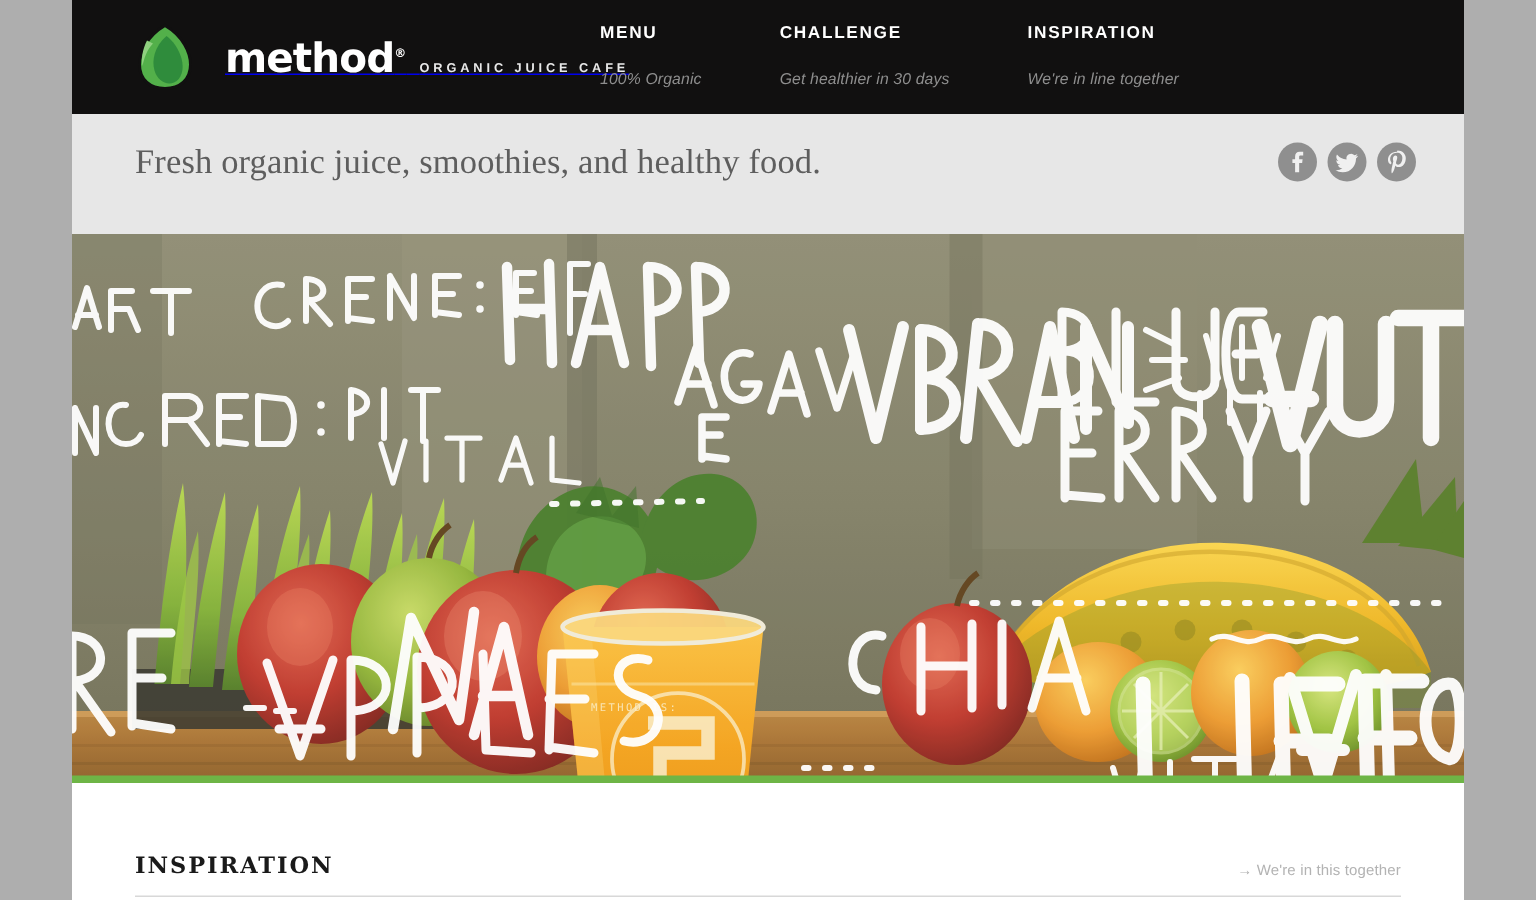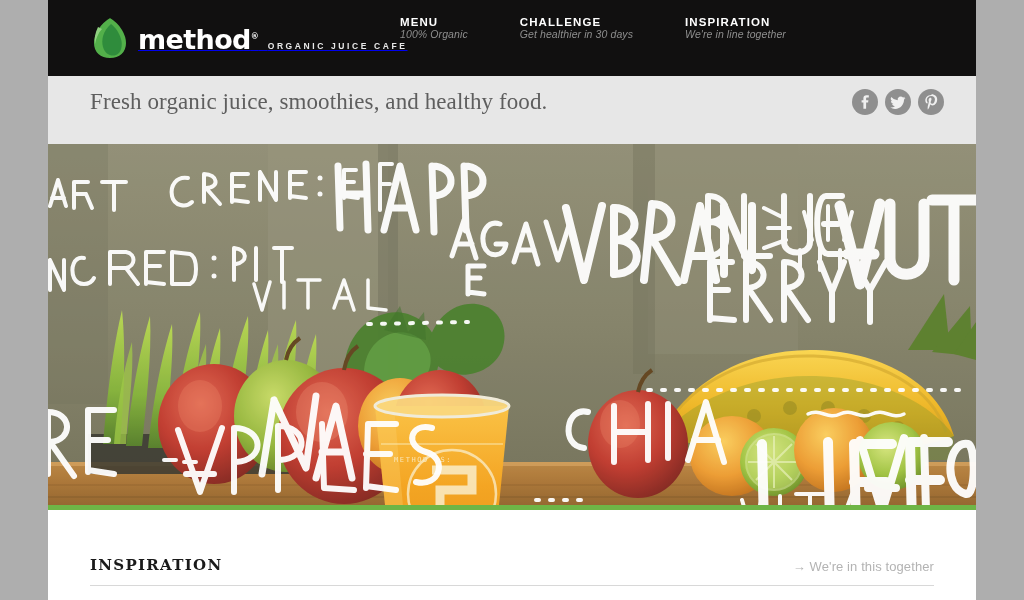--- a/index.html
+++ b/index.html
@@ -8,55 +8,55 @@
     background:#aeaeae;
     font-family:"Liberation Sans", sans-serif;
     -webkit-font-smoothing:antialiased;
   }
   .page { position:absolute; left:48px; top:0; width:928px; height:600px; background:#fff; }
 
   
   .header { position:relative; height:76px; background:#111010; display:flex; align-items:center; }
   .logo-wrap { display:flex; align-items:center; margin-left:42px; }
   .logo-mark { width:40px; height:46px; position:relative; flex:none; }
-  .logo-text { margin-left:8px; }
+  .logo-text { margin-left:20px; }
   .logo-word { font-family:"DejaVu Sans", sans-serif; font-weight:bold; font-size:27px; color:#fff;
                letter-spacing:-0.6px; line-height:26px; }
   .logo-word .tm { font-size:8px; vertical-align:super; letter-spacing:0; }
   .logo-sub { font-family:"Liberation Sans", sans-serif; font-size:8.5px; color:#e8e8e8;
               letter-spacing:2.6px; font-weight:bold; margin-top:2px; }
 
   .nav { position:absolute; left:352px; top:16px; display:flex; }
   .nav-item { margin-right:52px; text-decoration:none; display:block; }
   .nav-item:last-child { margin-right:0; }
   .nav-label { font-size:11.5px; font-weight:bold; color:#fff; letter-spacing:1.1px; display:block; }
-  .nav-sub { font-size:10.5px; color:#8e8e8e; font-style:italic; display:block; margin-top:0; letter-spacing:0.1px; }
+  .nav-sub { font-size:10.5px; color:#8e8e8e; font-style:italic; display:block; margin-top:19px; letter-spacing:0.1px; }
 
   
-  .tagline-bar { height:68px; background:#e7e7e7; display:flex; align-items:center;
+  .tagline-bar { height:80px; background:#e7e7e7; display:flex; align-items:center;
                  justify-content:space-between; padding:0 32px 17px 42px; position:relative; }
   .tagline { font-family:"Liberation Serif", serif; font-size:23px; color:#5e5e5e; letter-spacing:0.1px; }
   .social { display:flex; gap:7px; }
   .social-btn { width:26px; height:26px; border-radius:50%; background:#8f8f8f;
                 display:flex; align-items:center; justify-content:center; cursor:pointer; }
   .social-btn svg { display:block; }
 
   
   .hero { position:relative; height:366px; overflow:hidden; background:#7d7b62; }
   .hero-photo { position:absolute; inset:0; }
   .hero-green { position:absolute; left:0; right:0; bottom:0; height:5px; background:#6eb546; z-index:6; }
   .hero svg.chalk { position:absolute; inset:0; width:100%; height:100%; z-index:5; }
 
   
   .content { padding:46px 42px 0 42px; }
   .section-head { display:flex; align-items:flex-end; justify-content:space-between;
                   border-bottom:1px solid #d8d8d8; padding-bottom:11px; }
   .section-title { font-family:"DejaVu Serif", serif; font-weight:bold; font-size:15px;
                    color:#1a1a1a; letter-spacing:1.3px; }
-  .section-link { font-size:13px; color:#b3b3b3; text-decoration:none; letter-spacing:0.1px; }
+  .section-link { font-size:10px; color:#b3b3b3; text-decoration:none; letter-spacing:0.1px; }
 </style>
 </head>
 <body>
 
 <div class="page">
 
   <div class="header">
 
     <a class="logo-wrap" href="#">
       <span class="logo-mark">

